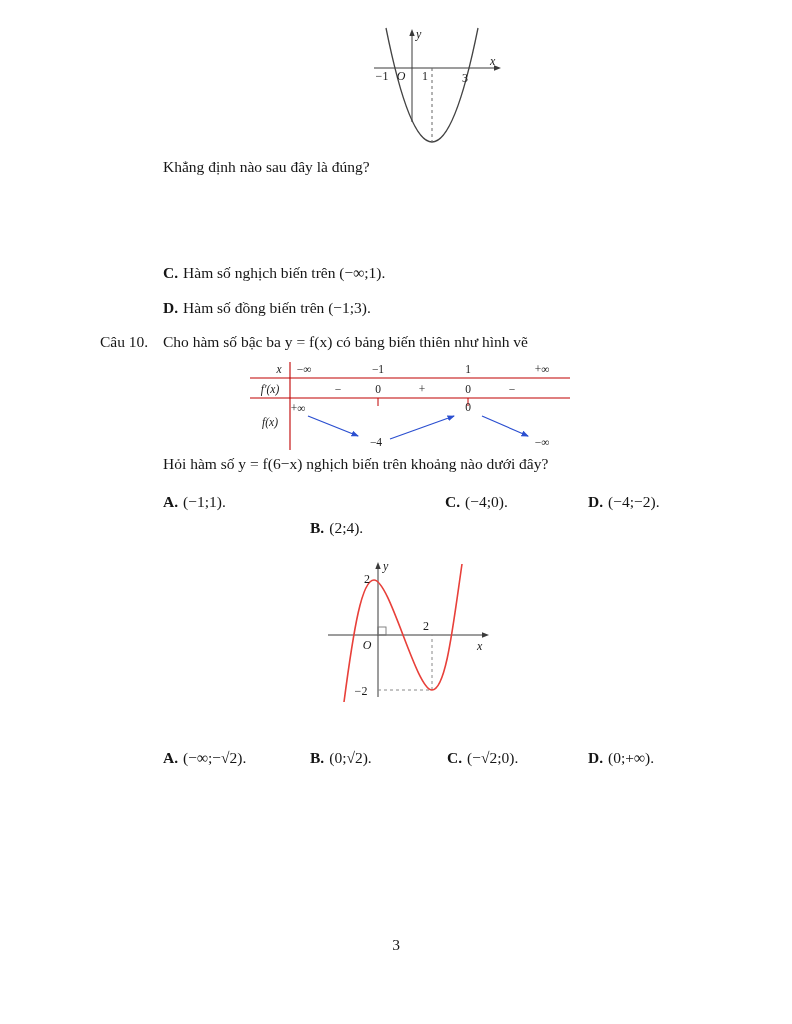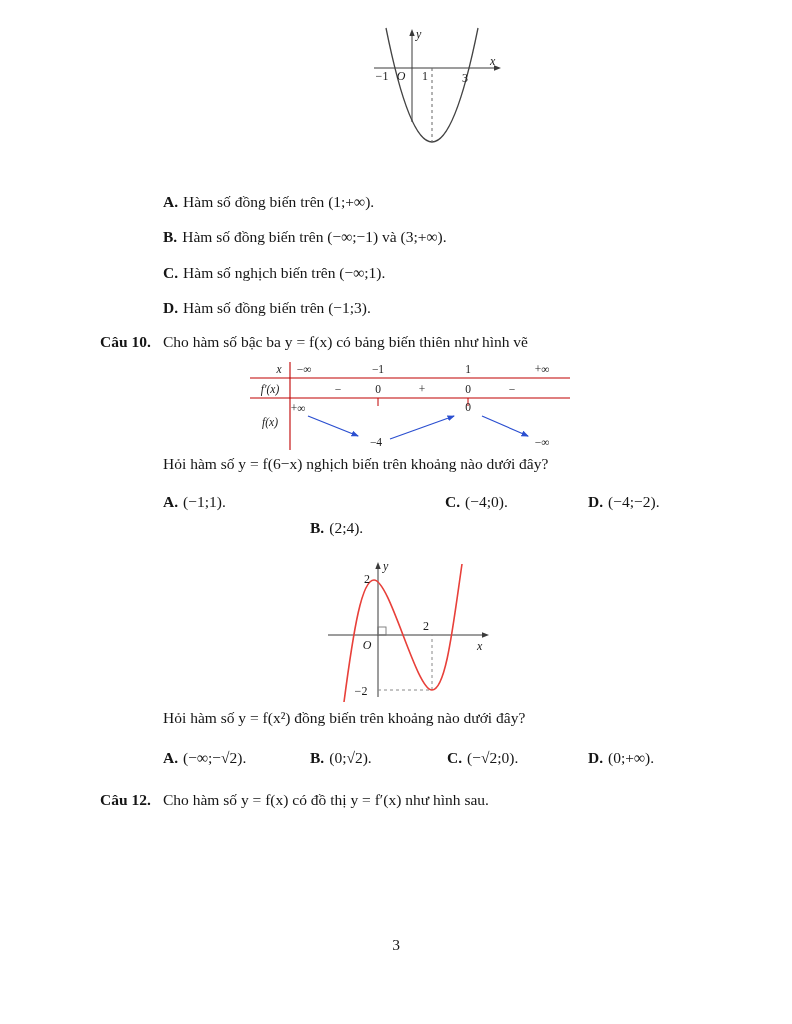--- a/index.html
+++ b/index.html
@@ -10,21 +10,21 @@
     height: 1024px;
     background: #ffffff;
     font-family: "Liberation Serif", serif;
     font-size: 15.5px;
     color: #151515;
     overflow: hidden;
   }
   .abs { position: absolute; white-space: nowrap; }
   .math { }
   b.opt-label { font-weight: bold; margin-right: 5px; }
-  .qnum { font-weight: bold; display: inline-block; width: 63px; }
+  .qnum { font-weight: normal; display: inline-block; width: 63px; }
   svg { position: absolute; overflow: visible; display: block; }
   svg text { fill: #1a1a1a; font-family: "Liberation Serif", serif; }
   .t12 { font-size: 12px; }
   .t11 { font-size: 11.5px; }
   .it { font-style: italic; }
   .pagenum { left: 0; width: 792px; text-align: center; }
 </style>
 </head>
 <body>
 
@@ -38,23 +38,22 @@
     <path d="M18,4 Q64,232 110,4" fill="none" stroke="#444444" stroke-width="1.3"></path>
     <line x1="64" y1="44" x2="64" y2="118" stroke="#666666" stroke-width="1" stroke-dasharray="3,3"></line>
     <text class="t12 it" x="48" y="14">y</text>
     <text class="t12 it" x="122" y="41">x</text>
     <text class="t12 it" x="33" y="56" text-anchor="middle">O</text>
     <text class="t12" x="57" y="56" text-anchor="middle">1</text>
     <text class="t12" x="14" y="56" text-anchor="middle">−1</text>
     <text class="t12" x="97" y="58" text-anchor="middle">3</text>
   </svg>
 
+  <div class="abs" style="left:163px; top:158px">Khẳng định nào sau đây là đúng?</div>
 
-  <div class="abs" style="left:163px; top:193px"><b class="opt-label">A.</b><span>Hàm số đồng biến trên (1;+∞).</span></div>
-  <div class="abs" style="left:163px; top:228px"><b class="opt-label">B.</b><span>Hàm số đồng biến trên (−∞;−1) và (3;+∞).</span></div>
   <div class="abs" style="left:163px; top:264px"><b class="opt-label">C.</b><span>Hàm số nghịch biến trên (−∞;1).</span></div>
   <div class="abs" style="left:163px; top:299px"><b class="opt-label">D.</b><span>Hàm số đồng biến trên (−1;3).</span></div>
 
   <div class="abs" style="left:100px; top:333px"><b class="qnum">Câu 10.</b><span>Cho hàm số bậc ba </span><span class="math">y = f(x)</span><span> có bảng biến thiên như hình vẽ</span></div>
 
   <svg style="left:250px; top:360px;" width="320" height="92" viewBox="0 0 320 92">
     <defs>
       <marker id="arrow-blue" markerWidth="9" markerHeight="8" refX="6.5" refY="3" orient="auto" markerUnits="userSpaceOnUse">
         <path d="M0,0 L7.5,3 L0,6 Z" fill="#2b4fd0"></path>
       </marker>
@@ -112,24 +111,22 @@
     <path d="M24,146 C34,70 42,24 54,24 C70,24 96,134 112,134 C126,134 133,70 142,8" fill="none" stroke-width="1.6" stroke="#e8403a"></path>
 
     <text class="t12 it" x="63" y="14">y</text>
     <text class="t12 it" x="157" y="94">x</text>
     <text class="t12 it" x="47" y="93" text-anchor="middle">O</text>
     <text class="t12" x="47" y="27" text-anchor="middle">2</text>
     <text class="t12" x="106" y="74" text-anchor="middle">2</text>
     <text class="t12" x="41" y="139" text-anchor="middle">−2</text>
   </svg>
 
-  <div class="abs" style="left:163px; top:709px"><span>Hỏi hàm số </span><span class="math">y = f(x²)</span><span> đồng biến trên khoảng nào dưới đây?</span></div>
 
   <span class="abs" style="left:163px; top:749px"><b class="opt-label">A.</b><span>(−∞;−√2).</span></span>
   <span class="abs" style="left:310px; top:749px"><b class="opt-label">B.</b><span>(0;√2).</span></span>
   <span class="abs" style="left:447px; top:749px"><b class="opt-label">C.</b><span>(−√2;0).</span></span>
   <span class="abs" style="left:588px; top:749px"><b class="opt-label">D.</b><span>(0;+∞).</span></span>
 
-  <div class="abs" style="left:100px; top:791px"><b class="qnum">Câu 12.</b><span>Cho hàm số </span><span class="math">y = f(x)</span><span> có đồ thị </span><span class="math">y = f′(x)</span><span> như hình sau.</span></div>
 
   <div class="abs pagenum" style="top:936px">3</div>
 
 </div>
 
 </body></html>

